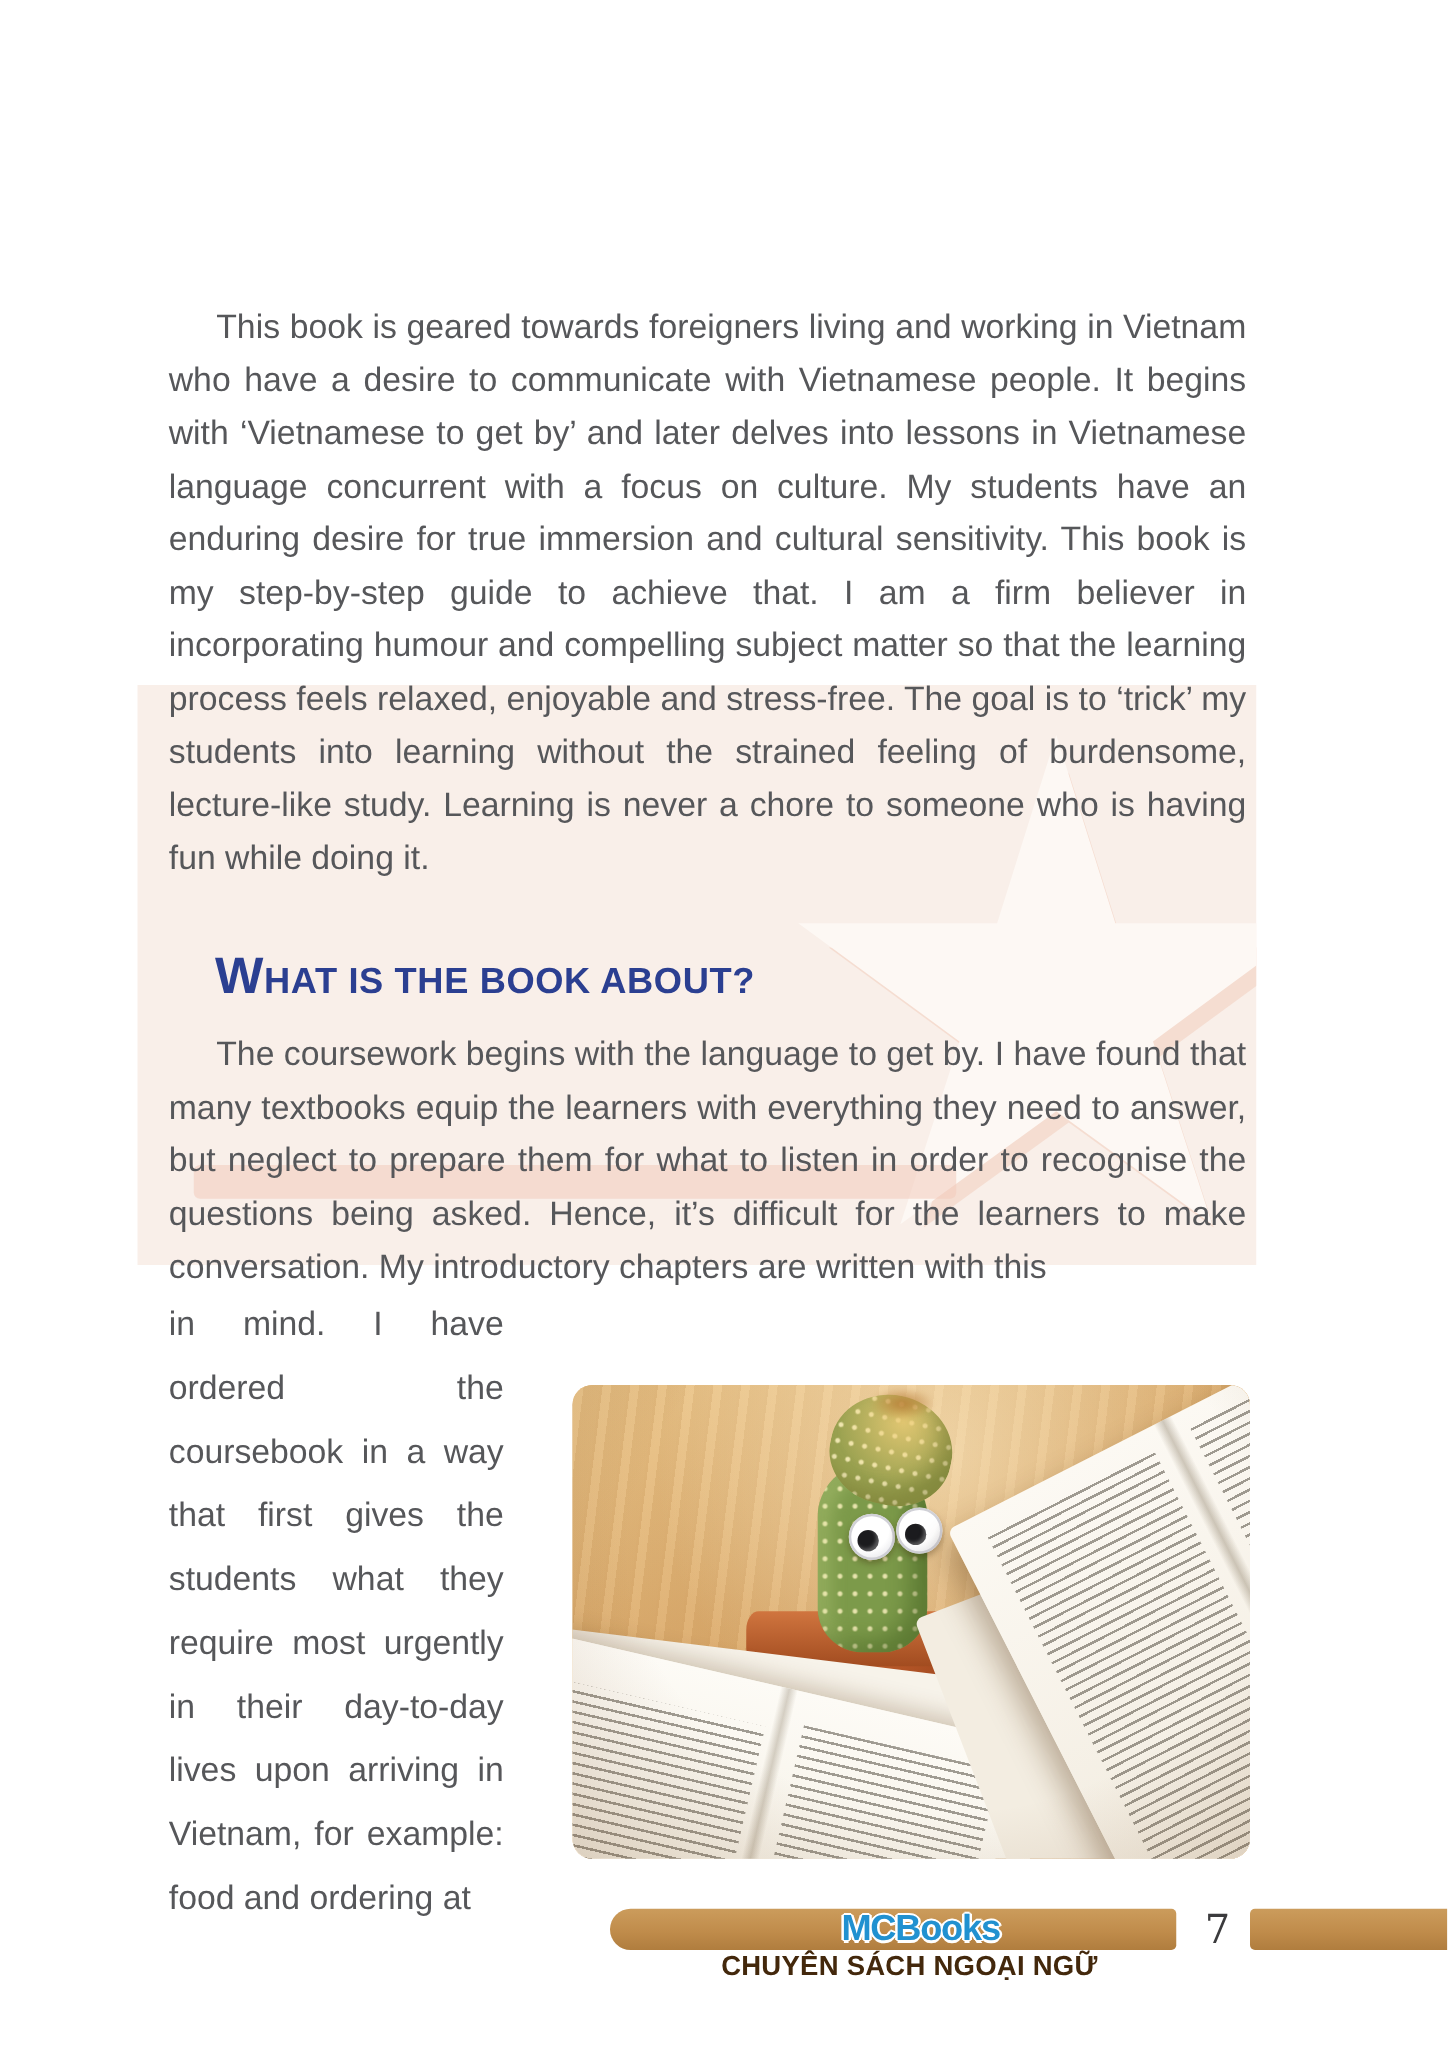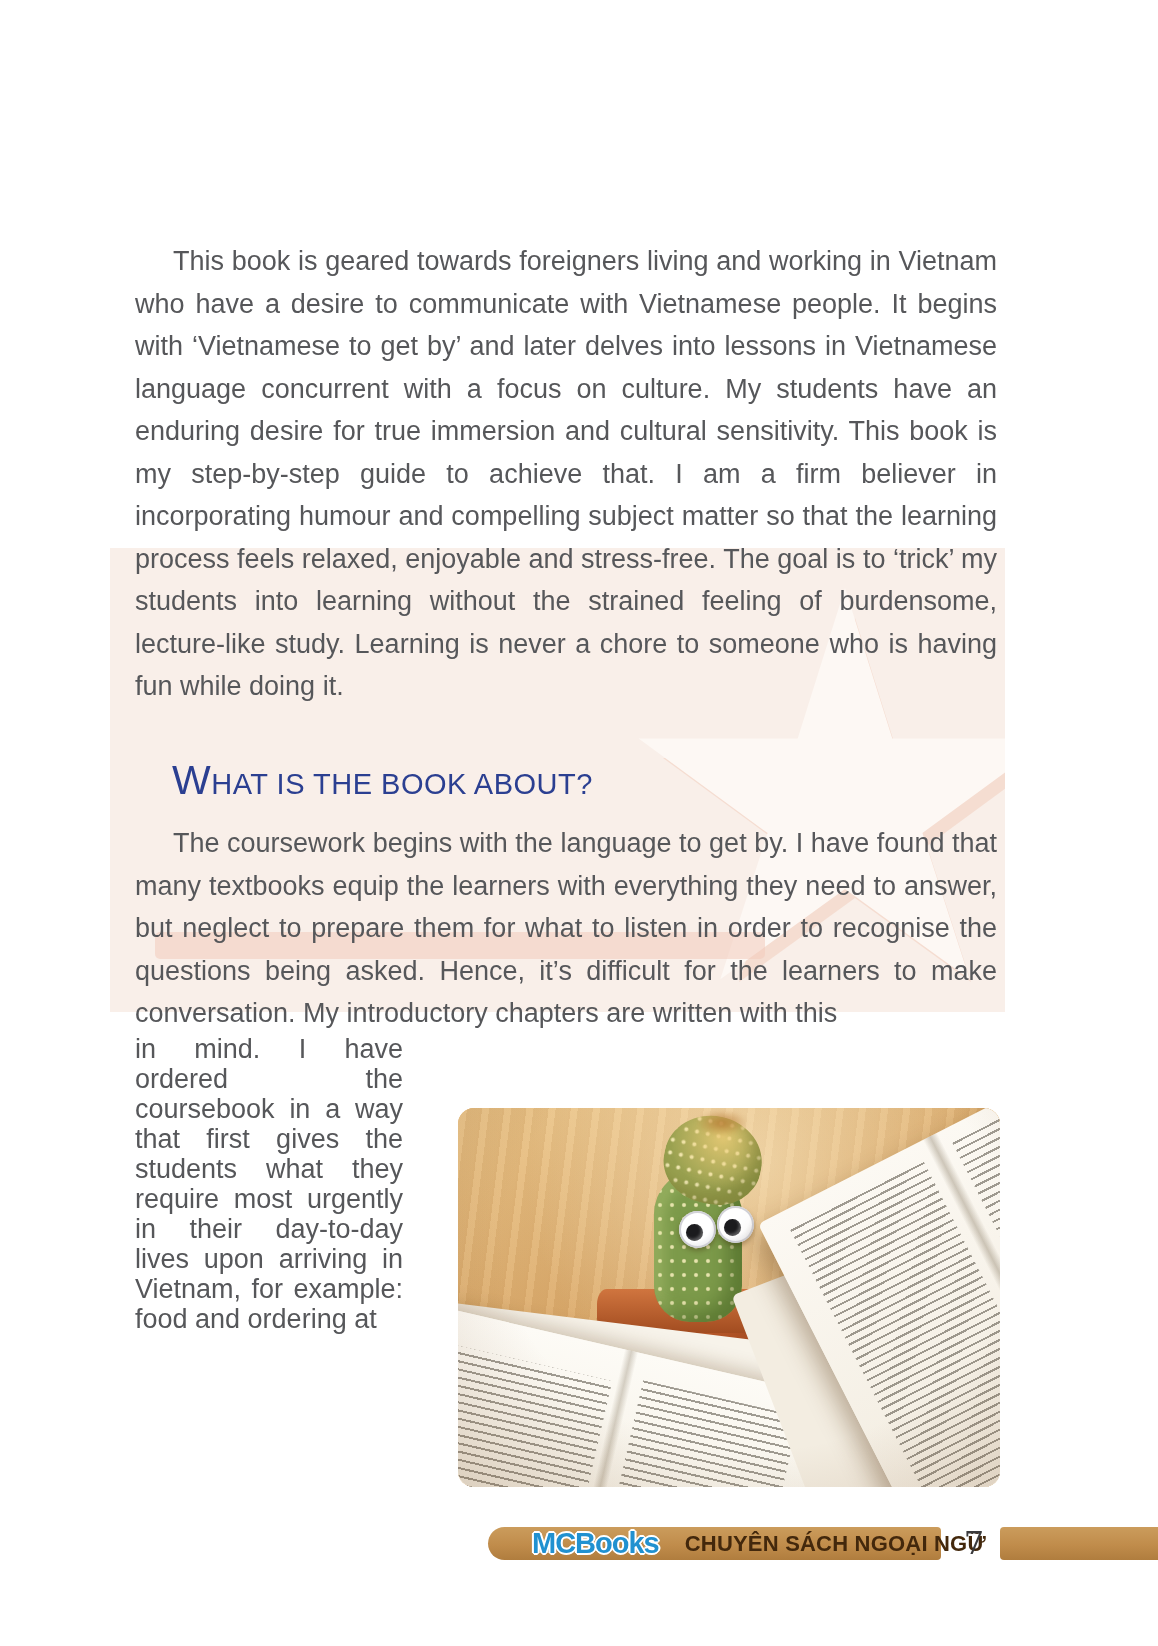--- a/index.html
+++ b/index.html
@@ -34,25 +34,25 @@
   .body{
     position:absolute;left:135px;width:862px;margin:0;
     font-size:27px;line-height:42.5px;color:#56575a;
     text-align:justify;z-index:1;font-weight:300;
   }
   .p1{top:140px;}
   .p1 .dash{display:inline-block;margin-left:38px;}
   .p1 .tabgap{display:inline-block;width:52px;}
   .p2{top:240px;text-indent:38px;}
   .p3a{top:822px;text-indent:38px;}
-  .leftcol{top:1034px;width:268px;line-height:30px;}
+  .leftcol{top:1034px;width:268px;line-height:51px;}
   
   .heading{
     position:absolute;left:172px;top:760px;margin:0;z-index:1;
-    color:#2b3f91;font-weight:normal;letter-spacing:0.5px;line-height:1;
+    color:#2b3f91;font-weight:bold;letter-spacing:0.5px;line-height:1;
   }
   .heading .hi{font-size:41px;}
   .heading .hr{font-size:29px;}
   
   .photo{
     position:absolute;left:458px;top:1108px;width:542px;height:379px;
     border-radius:16px;overflow:hidden;z-index:2;background:#d8a766;
   }
   .photo *{position:absolute;}
   .wood{
@@ -123,21 +123,21 @@
   .book-left .c2{left:230px;top:26px;width:160px;height:250px;}
   .book-left .gutter{left:205px;top:0;width:14px;height:100%;
     background:linear-gradient(90deg,rgba(120,105,80,0) 0%,rgba(120,105,80,0.3) 50%,rgba(120,105,80,0) 100%);}
   .photo-vignette{inset:0;border-radius:16px;
     background:radial-gradient(ellipse at 55% 35%, rgba(0,0,0,0) 60%, rgba(110,60,15,0.18) 100%);}
   
   .footer-bar{
     position:absolute;left:488px;top:1527px;width:453px;height:33px;
     border-radius:17px 4px 4px 17px;
     background:linear-gradient(180deg,#cb9c5c 0%,#c08c4b 55%,#b07d3e 100%);
-    display:flex;align-items:center;z-index:3;
+    display:flex;align-items:center;z-index:3;flex-direction:column;
   }
   .brand{
     margin-left:44px;font-size:29px;font-weight:bold;color:#2191d0;letter-spacing:-1px;
     text-shadow:-2px 0 0 #fff,2px 0 0 #fff,0 -2px 0 #fff,0 2px 0 #fff,
       -1px -1px 0 #fff,1px -1px 0 #fff,-1px 1px 0 #fff,1px 1px 0 #fff;
   }
   .tagline{margin-left:26px;font-size:22px;font-weight:bold;color:#43280c;letter-spacing:0.2px;white-space:nowrap;}
   .pagenum{
     position:absolute;left:952px;top:1524px;width:44px;text-align:center;z-index:3;
     font-family:"DejaVu Serif",serif;font-size:32px;color:#3b3b3d;

